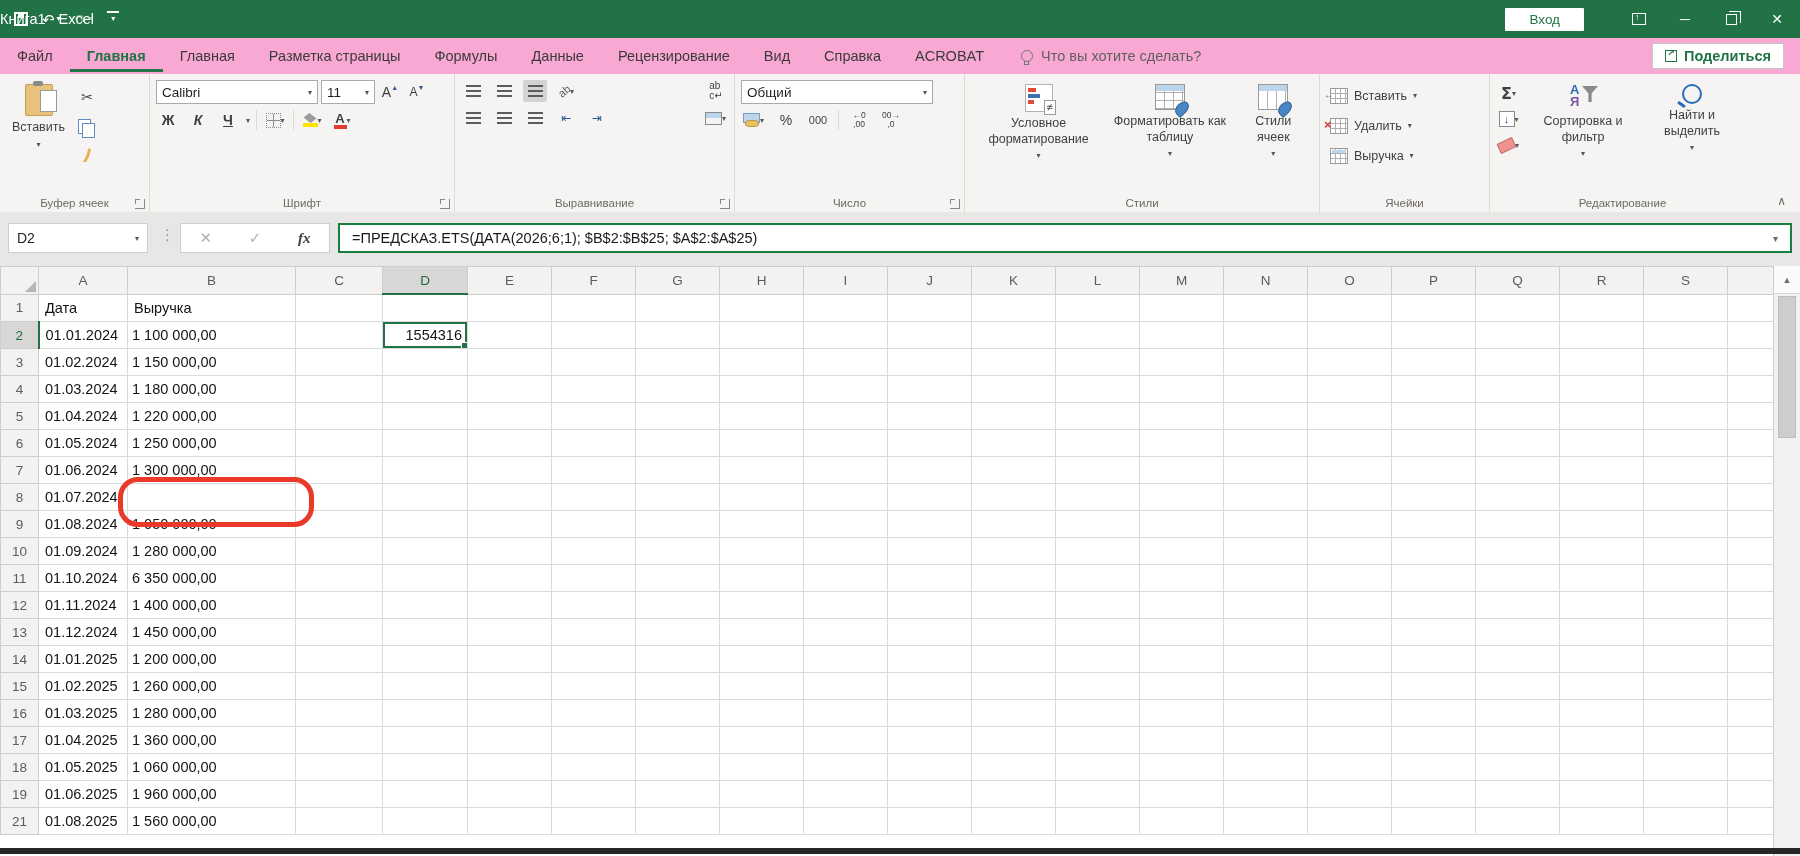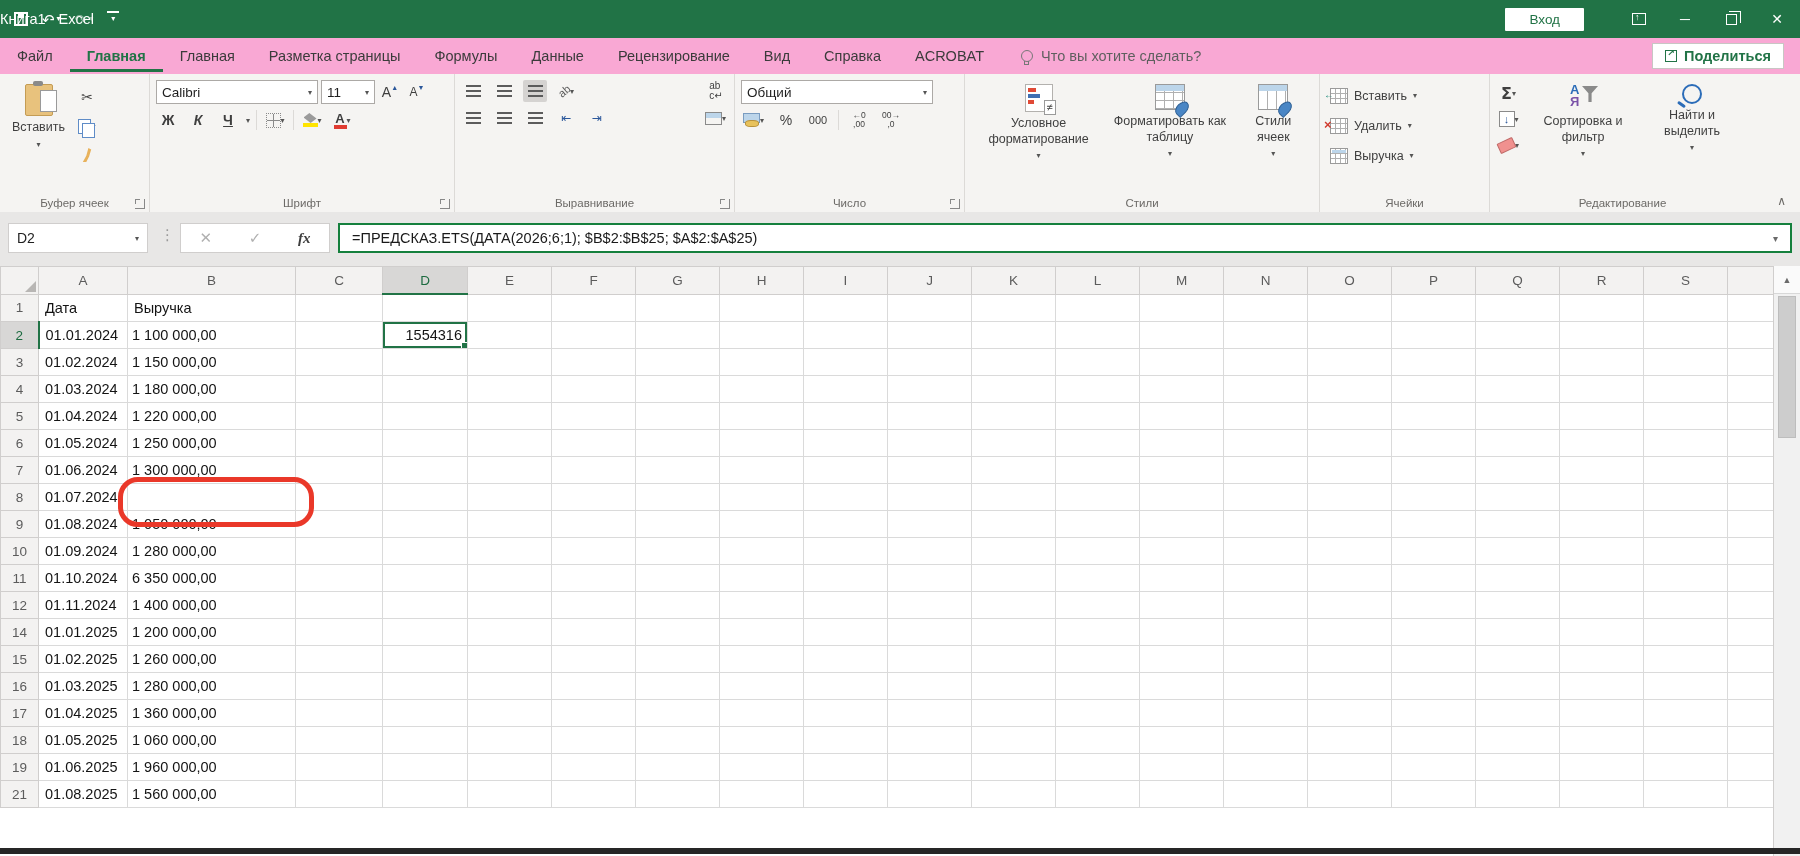--- a/index.html
+++ b/index.html
@@ -759,20 +759,43 @@
             <td></td>
             <td></td>
             <td></td>
             <td></td>
             <td></td>
             <td></td>
             <td></td>
             <td></td>
           </tr>
           <tr>
+            <th>13</th>
+            <td class="dt">01.12.2024</td>
+            <td class="num">1 450 000,00</td>
+            <td></td>
+            <td></td>
+            <td></td>
+            <td></td>
+            <td></td>
+            <td></td>
+            <td></td>
+            <td></td>
+            <td></td>
+            <td></td>
+            <td></td>
+            <td></td>
+            <td></td>
+            <td></td>
+            <td></td>
+            <td></td>
+            <td></td>
+            <td></td>
+          </tr>
+          <tr>
             <th>14</th>
             <td class="dt">01.01.2025</td>
             <td class="num">1 200 000,00</td>
             <td></td>
             <td></td>
             <td></td>
             <td></td>
             <td></td>
             <td></td>
             <td></td>

